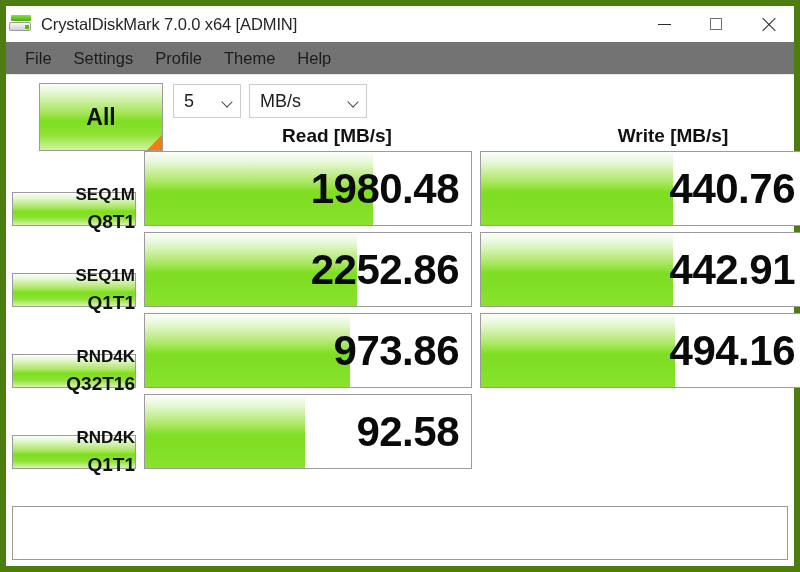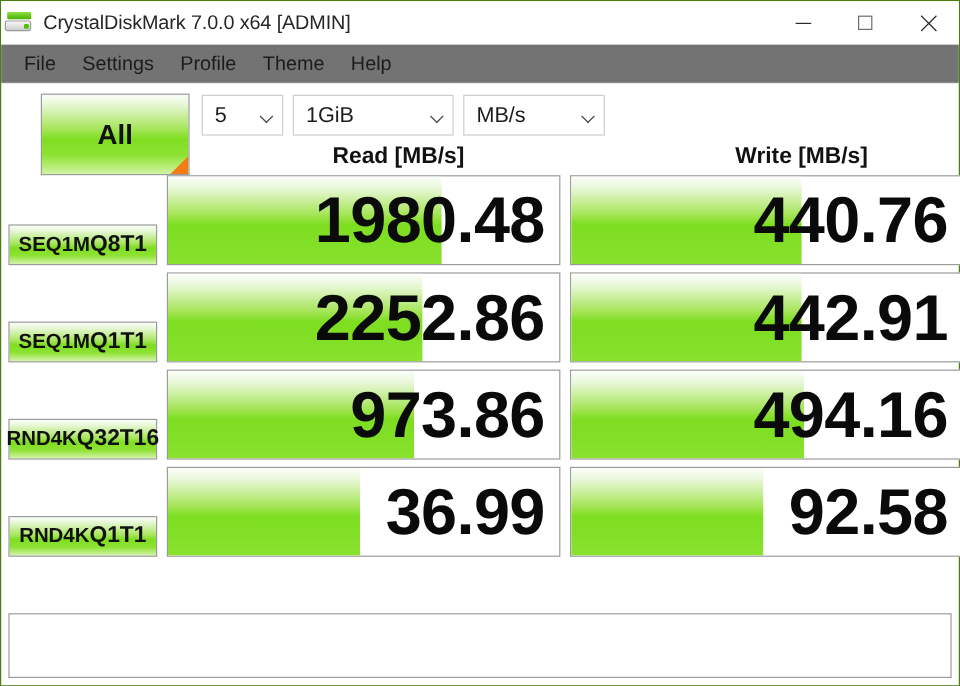--- a/index.html
+++ b/index.html
@@ -15,21 +15,21 @@
     color: #1a1a1a;
     -webkit-font-smoothing: antialiased;
   }
 
   .app-window {
     position: relative;
     width: 800px;
     height: 572px;
     background: #ffffff;
     box-sizing: border-box;
-    border: 1px solid #4d7c0f;
+    border: 6px solid #4d7c0f;
     display: flex;
     flex-direction: column;
   }
 
   
   .titlebar {
     height: 36px;
     flex: 0 0 36px;
     display: flex;
     align-items: center;
@@ -272,21 +272,22 @@
     box-sizing: border-box;
     border: 1px solid #9b9b9b;
     background: linear-gradient(180deg,
                 #fbfefa 0%,
                 #e3f6cf 16%,
                 #a9e65e 46%,
                 #7ede21 58%,
                 #8ee233 78%,
                 #d6f4ac 100%);
     display: flex;
-    align-items: center;
+    flex-direction: column;
+    align-items: flex-end;
     justify-content: center;
     cursor: default;
     margin-top: 41px;
   }
   .row-label .l1 {
     font-size: 17px;
     font-weight: bold;
     color: #111;
     line-height: 1.5;
   }
@@ -317,21 +318,21 @@
                 #fcfefb 0%,
                 #e7f7d6 14%,
                 #a9e65e 42%,
                 #7ede21 55%,
                 #81df26 74%,
                 #8ae22e 100%);
   }
   .score-text {
     position: relative;
     z-index: 2;
-    font-size: 54px;
+    font-size: 42px;
     font-weight: bold;
     color: #0a0a0a;
     padding-right: 12px;
     letter-spacing: -0.5px;
     line-height: 1;
   }
 
   
   .comment-box {
     flex: 0 0 auto;
@@ -387,24 +388,20 @@
     </div>
 
     <div class="toolbar-right">
       <div class="selects-row">
 
         <div class="combo combo-count">
           <span class="label">5</span>
           <span class="chev"></span>
         </div>
 
-        <div class="combo combo-size">
-          <span class="label">1GiB</span>
-          <span class="chev"></span>
-        </div>
 
 
         <div class="combo combo-unit">
           <span class="label">MB/s</span>
           <span class="chev"></span>
         </div>
 
       </div>
 
       <div class="headers-row">
@@ -461,24 +458,20 @@
       </div>
     </div>
 
     <div class="result-row">
       <div class="row-label">
         <span class="l1">RND4K</span>
         <span class="l2">Q1T1</span>
       </div>
       <div class="score-cell">
         <div class="score-fill" style="width: 49%;"></div>
-        <div class="score-text">36.99</div>
-      </div>
-      <div class="score-cell">
-        <div class="score-fill" style="width: 49%;"></div>
         <div class="score-text">92.58</div>
       </div>
     </div>
 
   </div>
 
   <div class="comment-box"></div>
 
 </div>
 

